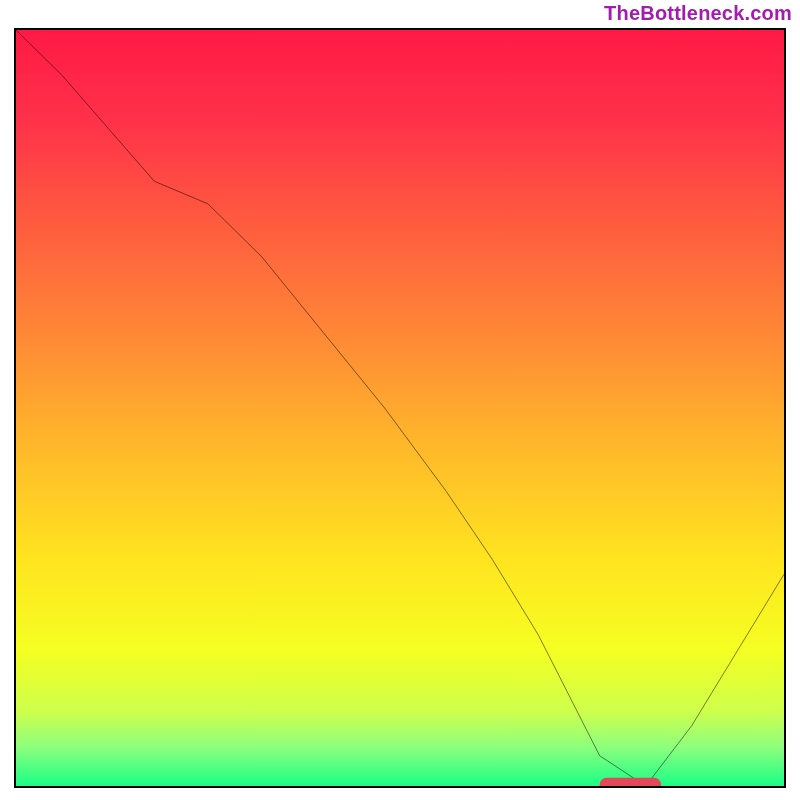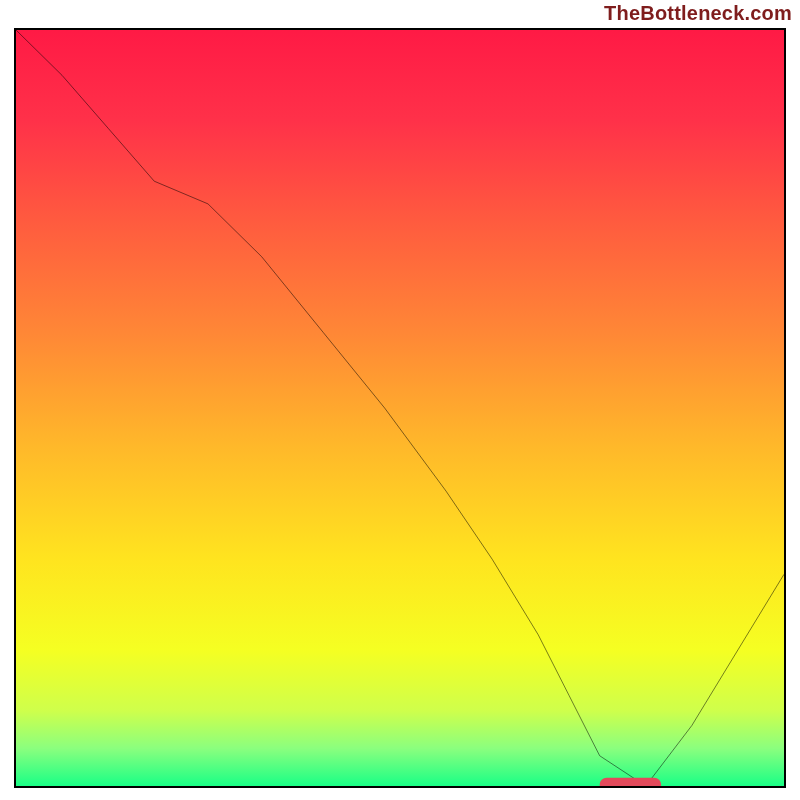--- a/index.html
+++ b/index.html
@@ -16,21 +16,21 @@
     width: 800px;
     height: 800px;
   }
   .watermark {
     position: absolute;
     top: 2px;
     right: 8px;
     font-size: 20px;
     font-weight: 600;
     letter-spacing: 0.2px;
-    color: #7f1d1d;
+    color: #a21caf;
   }
   .plot-frame {
     position: absolute;
     left: 14px;
     top: 28px;
     width: 772px;
     height: 760px;
     border: 2px solid #000000;
     box-sizing: border-box;
   }

